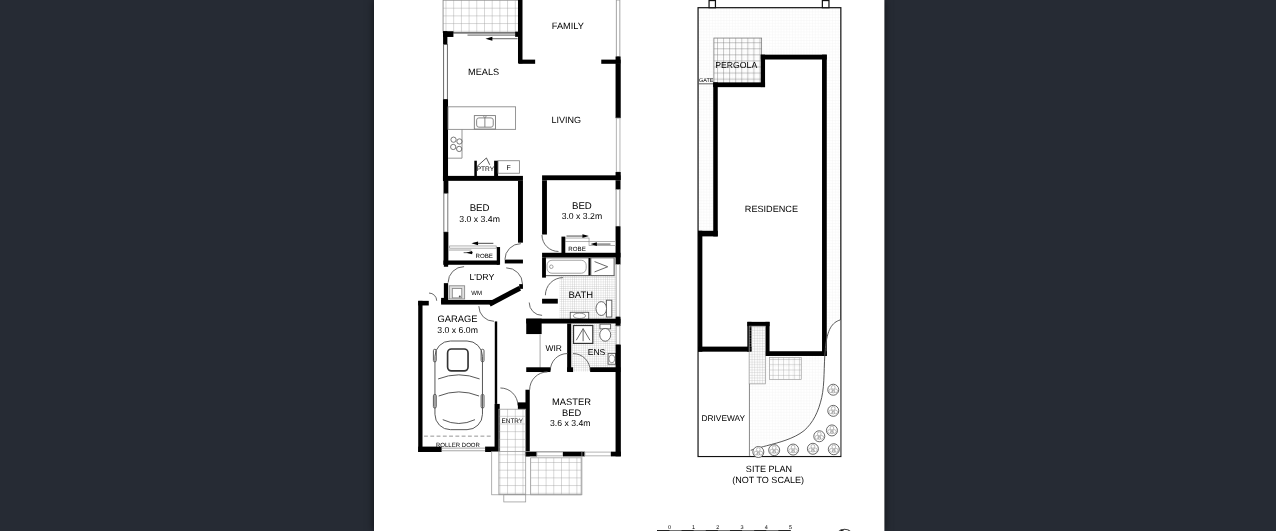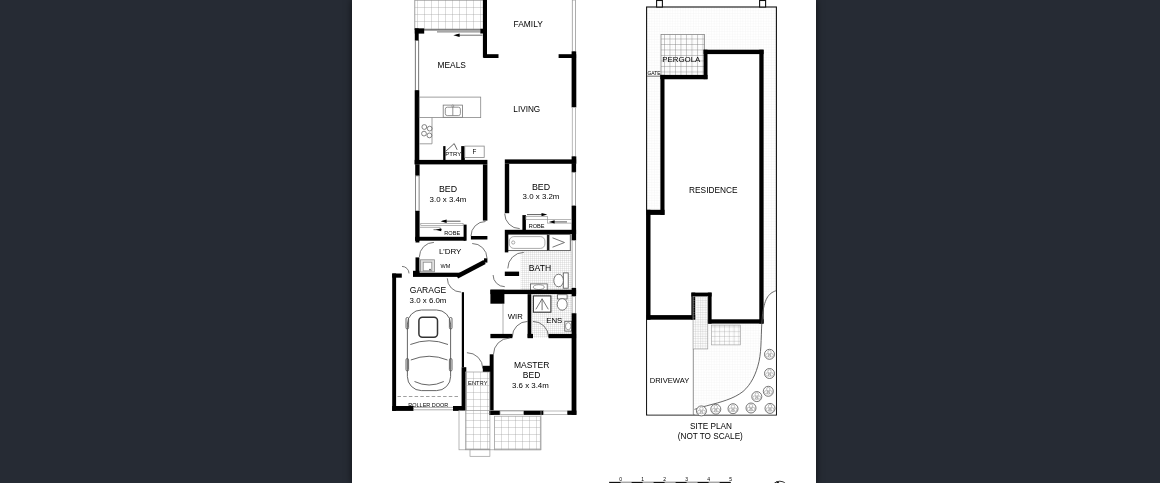--- a/index.html
+++ b/index.html
@@ -1,17 +1,17 @@
 <!DOCTYPE html>
 <html><head>
 <meta charset="utf-8">
 <style>
 html,body{margin:0;padding:0;width:1160px;height:483px;overflow:hidden;background:#262b34}
 *{font-family:"Liberation Sans",sans-serif}
-#sheet{position:absolute;left:352px;top:0;width:464px;height:483px;background:#fff;box-shadow:0 0 7px rgba(0,0,0,.65)}
+#sheet{position:absolute;left:340px;top:0;width:464px;height:483px;background:#fff;box-shadow:0 0 7px rgba(0,0,0,.65)}
 text{fill:#000;-webkit-font-smoothing:antialiased}
 </style>
 </head>
 <body>
 
 <div style="position:absolute;left:0;top:0;width:348px;height:483px;background:#262b34"></div>
 
 <div style="position:absolute;left:812px;top:0;width:348px;height:483px;background:#262b34"></div>
 
 <div id="sheet">

